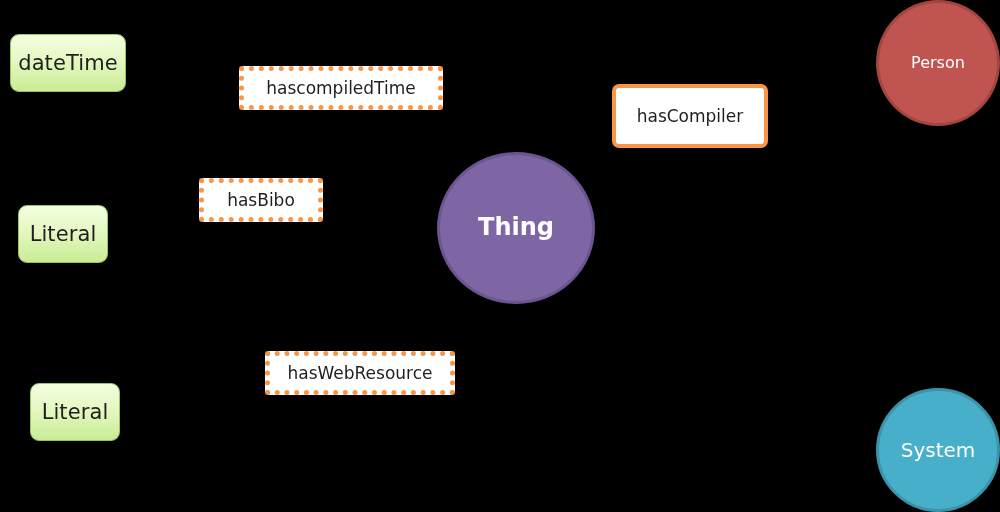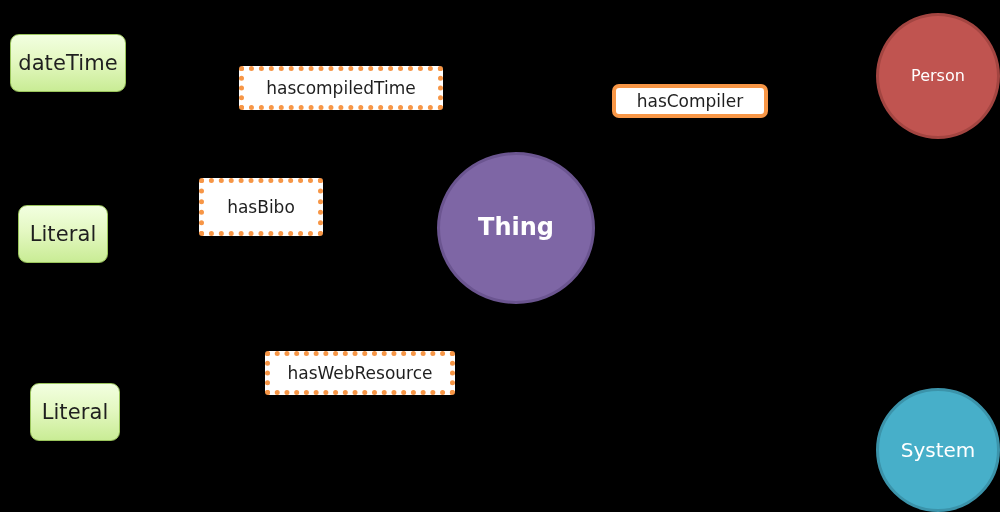--- a/index.html
+++ b/index.html
@@ -99,38 +99,38 @@
   </div>
 
   <div class="node-green" style="left:30px; top:383px; width:90px; height:58px;">
     <span>Literal</span>
   </div>
 
   <div class="node-ellipse thing" style="left:437px; top:152px; width:158px; height:152px;font-weight:bold;">
     <span>Thing</span>
   </div>
 
-  <div class="node-ellipse person" style="left:876px; top:13px; width:124px; height:126px;">
+  <div class="node-ellipse person" style="left:876px; top:0px; width:124px; height:126px;">
     <span>Person</span>
   </div>
 
   <div class="node-ellipse system" style="left:876px; top:388px; width:124px; height:124px;">
     <span>System</span>
   </div>
 
   <div class="prop-box dotted" style="left:239px; top:66px; width:204px; height:44px;">
     <span>hascompiledTime</span>
   </div>
 
-  <div class="prop-box dotted" style="left:199px; top:178px; width:124px; height:58px;">
+  <div class="prop-box dotted" style="left:199px; top:178px; width:124px; height:44px;">
     <span>hasBibo</span>
   </div>
 
   <div class="prop-box dotted" style="left:265px; top:351px; width:190px; height:44px;">
     <span>hasWebResource</span>
   </div>
 
-  <div class="prop-box solid" style="left:612px; top:84px; width:156px; height:34px;">
+  <div class="prop-box solid" style="left:612px; top:84px; width:156px; height:64px;">
     <span>hasCompiler</span>
   </div>
 
 
 </div>
 
 </body></html>

